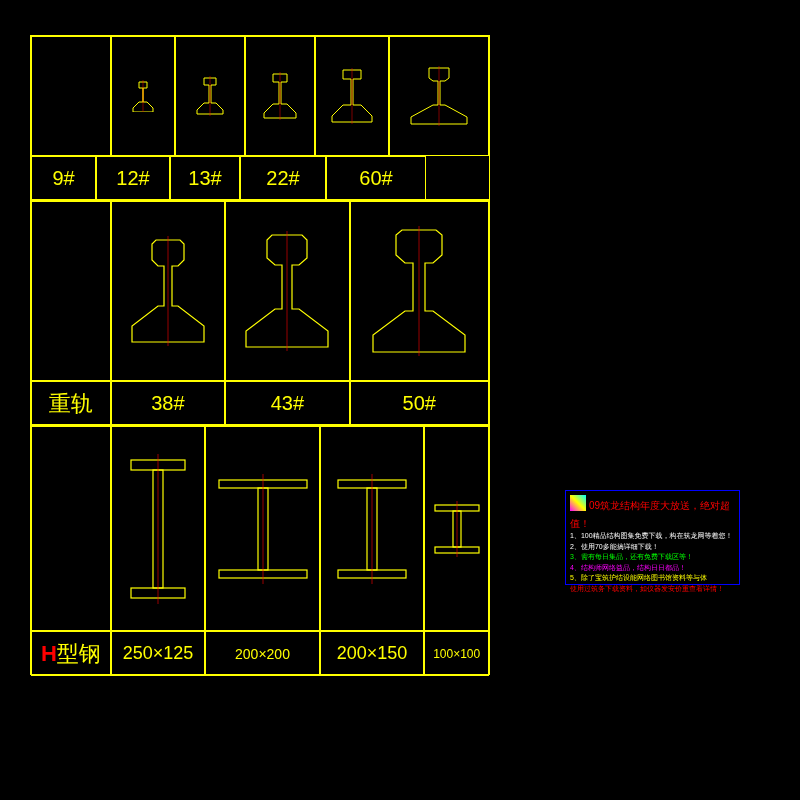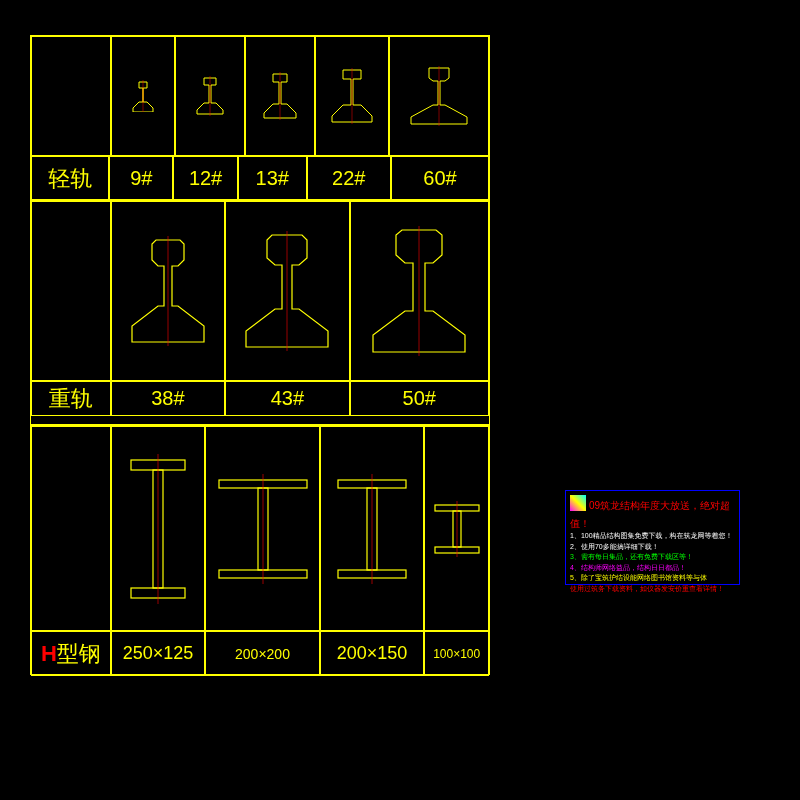--- a/index.html
+++ b/index.html
@@ -57,23 +57,22 @@
  <div class="cell shape" style="width:100px">
   <svg width="64" height="60" viewBox="0 0 64 60">
           <g fill="none" stroke="#ff0" stroke-width="1">
             <path d="M22 2h20v10l-4 3h-5v24h5l22 12v7H4v-7l22-12h5V15h-5l-4-3z"></path>
           </g>
           <line x1="32" y1="0" x2="32" y2="62" stroke="#f00" stroke-width="0.5"></line>
         </svg>
  </div>
 </div>
 <div class="row" style="height:45px">
- <div class="cell label" style="width:80px">轻轨</div>
  <div class="cell" style="width:65px">9#</div>
- <div class="cell" style="width:66px">12#</div>
+ <div class="cell" style="width:74px">12#</div>
  <div class="cell" style="width:70px">13#</div>
  <div class="cell" style="width:86px">22#</div>
  <div class="cell" style="width:100px">60#</div>
 </div>
 </div>
 
 <div class="grid" style="left:30px;top:200px;width:460px;height:225px">
 <div class="row" style="height:180px">
  <div class="cell" style="width:80px"></div>
  <div class="cell shape" style="width:115px">
@@ -94,21 +93,21 @@
  </div>
  <div class="cell shape" style="width:140px">
   <svg width="100" height="130" viewBox="0 0 100 130">
           <g fill="none" stroke="#ff0" stroke-width="1.2">
             <path d="M33 4h34l6 5v20l-9 8h-8v48h8l32 24v17H4V109l32-24h8V37h-8l-9-8V9z"></path>
           </g>
           <line x1="50" y1="0" x2="50" y2="132" stroke="#f00" stroke-width="0.6"></line>
         </svg>
  </div>
 </div>
-<div class="row" style="height:35px">
+<div class="row" style="height:45px">
  <div class="cell label" style="width:80px">重轨</div>
  <div class="cell" style="width:115px">38#</div>
  <div class="cell" style="width:125px">43#</div>
  <div class="cell" style="width:140px">50#</div>
 </div>
 </div>
 
 <div class="grid" style="left:30px;top:425px;width:460px;height:250px">
 <div class="row" style="height:205px">
  <div class="cell" style="width:80px"></div>

